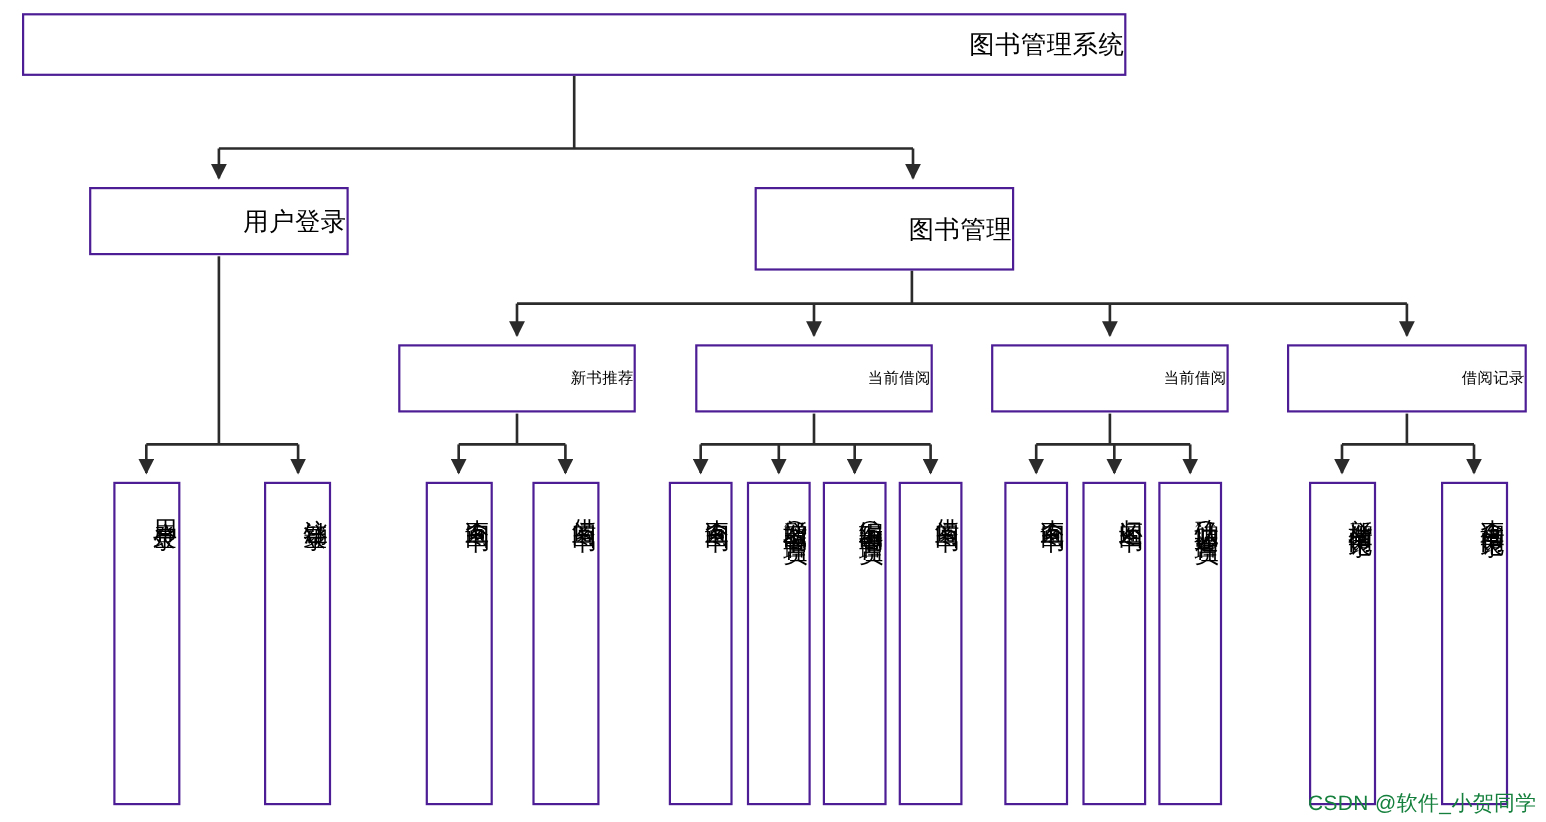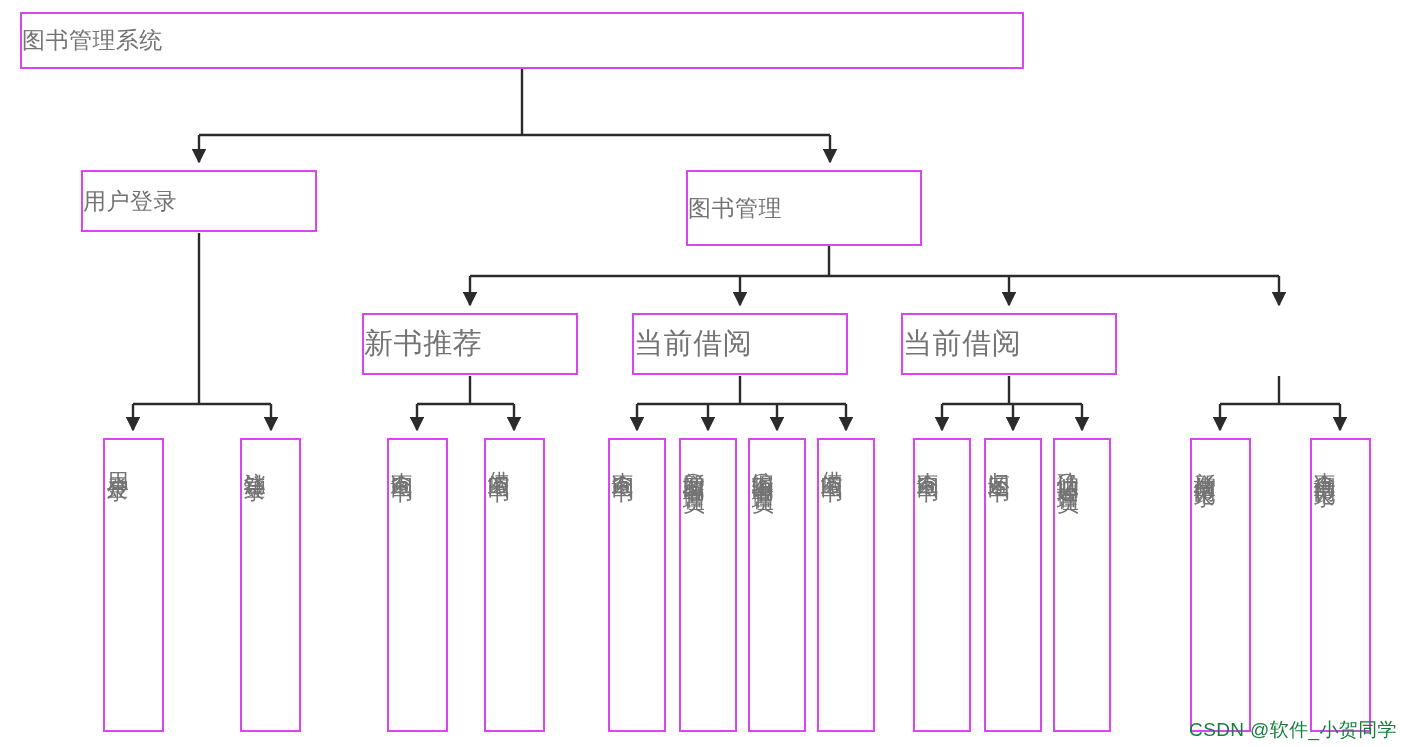--- a/index.html
+++ b/index.html
@@ -23,35 +23,35 @@
     left: 0;
     top: 0;
     width: 1405px;
     height: 747px;
     pointer-events: none;
   }
   .node {
     position: absolute;
     box-sizing: border-box;
     background: #ffffff;
-    border: 2px solid #d946ef;
+    border: 2px solid #4c1d95;
     display: flex;
     align-items: center;
-    justify-content: flex-start;
-    color: #737373;
+    justify-content: flex-end;
+    color: #000000;
   }
   .node-label {
     display: block;
     text-align: center;
     letter-spacing: 0.02em;
     white-space: nowrap;
   }
   .node.root .node-label { font-size: 23px; }
   .node.level2 .node-label { font-size: 23px; }
-  .node.level3 .node-label { font-size: 29px; }
+  .node.level3 .node-label { font-size: 14px; }
   .node.leaf {
     align-items: flex-start;
     padding-top: 14px;
   }
   .node.leaf .node-label {
     writing-mode: vertical-rl;
     text-orientation: upright;
     font-size: 22px;
     line-height: 1.12;
     letter-spacing: 0.14em;
@@ -138,20 +138,23 @@
 
   <div class="node level3" style="left:362px; top:313px; width:216px; height:62px;">
     <span class="node-label">新书推荐</span>
   </div>
   <div class="node level3" style="left:632px; top:313px; width:216px; height:62px;">
     <span class="node-label">当前借阅</span>
   </div>
   <div class="node level3" style="left:901px; top:313px; width:216px; height:62px;">
     <span class="node-label">当前借阅</span>
   </div>
+  <div class="node level3" style="left:1170px; top:313px; width:218px; height:62px;">
+    <span class="node-label">借阅记录</span>
+  </div>
 
   <div class="node leaf" style="left:103px; top:438px; width:61px; height:294px;">
     <span class="node-label">用户登录</span>
   </div>
   <div class="node leaf" style="left:240px; top:438px; width:61px; height:294px;">
     <span class="node-label">注销登录</span>
   </div>
   <div class="node leaf" style="left:387px; top:438px; width:61px; height:294px;">
     <span class="node-label">查询图书</span>
   </div>

